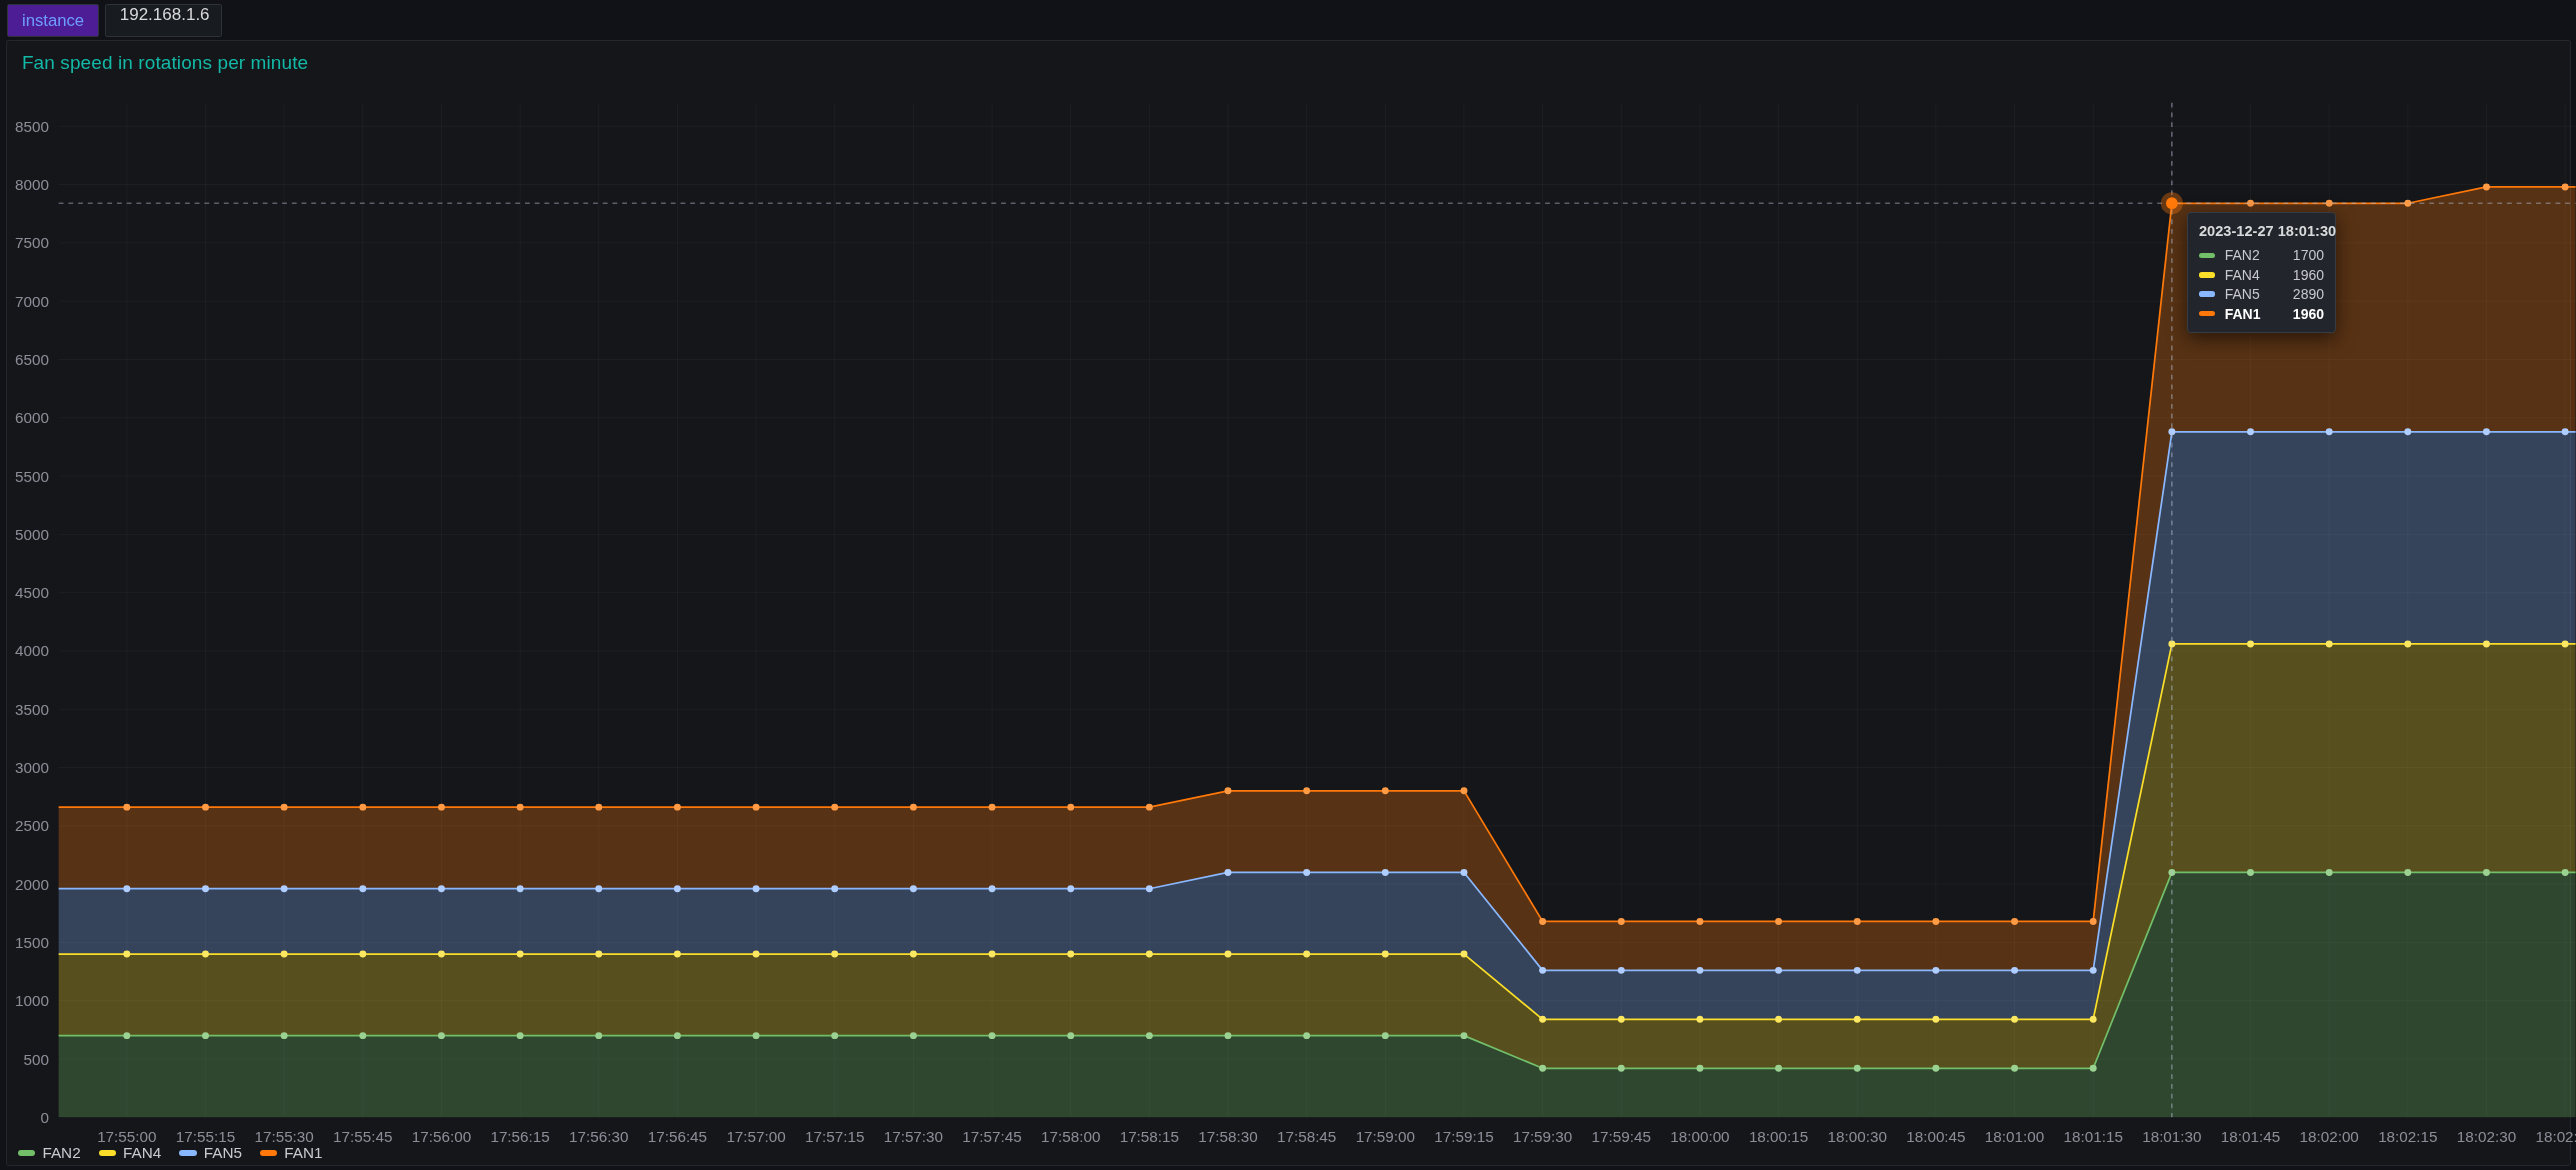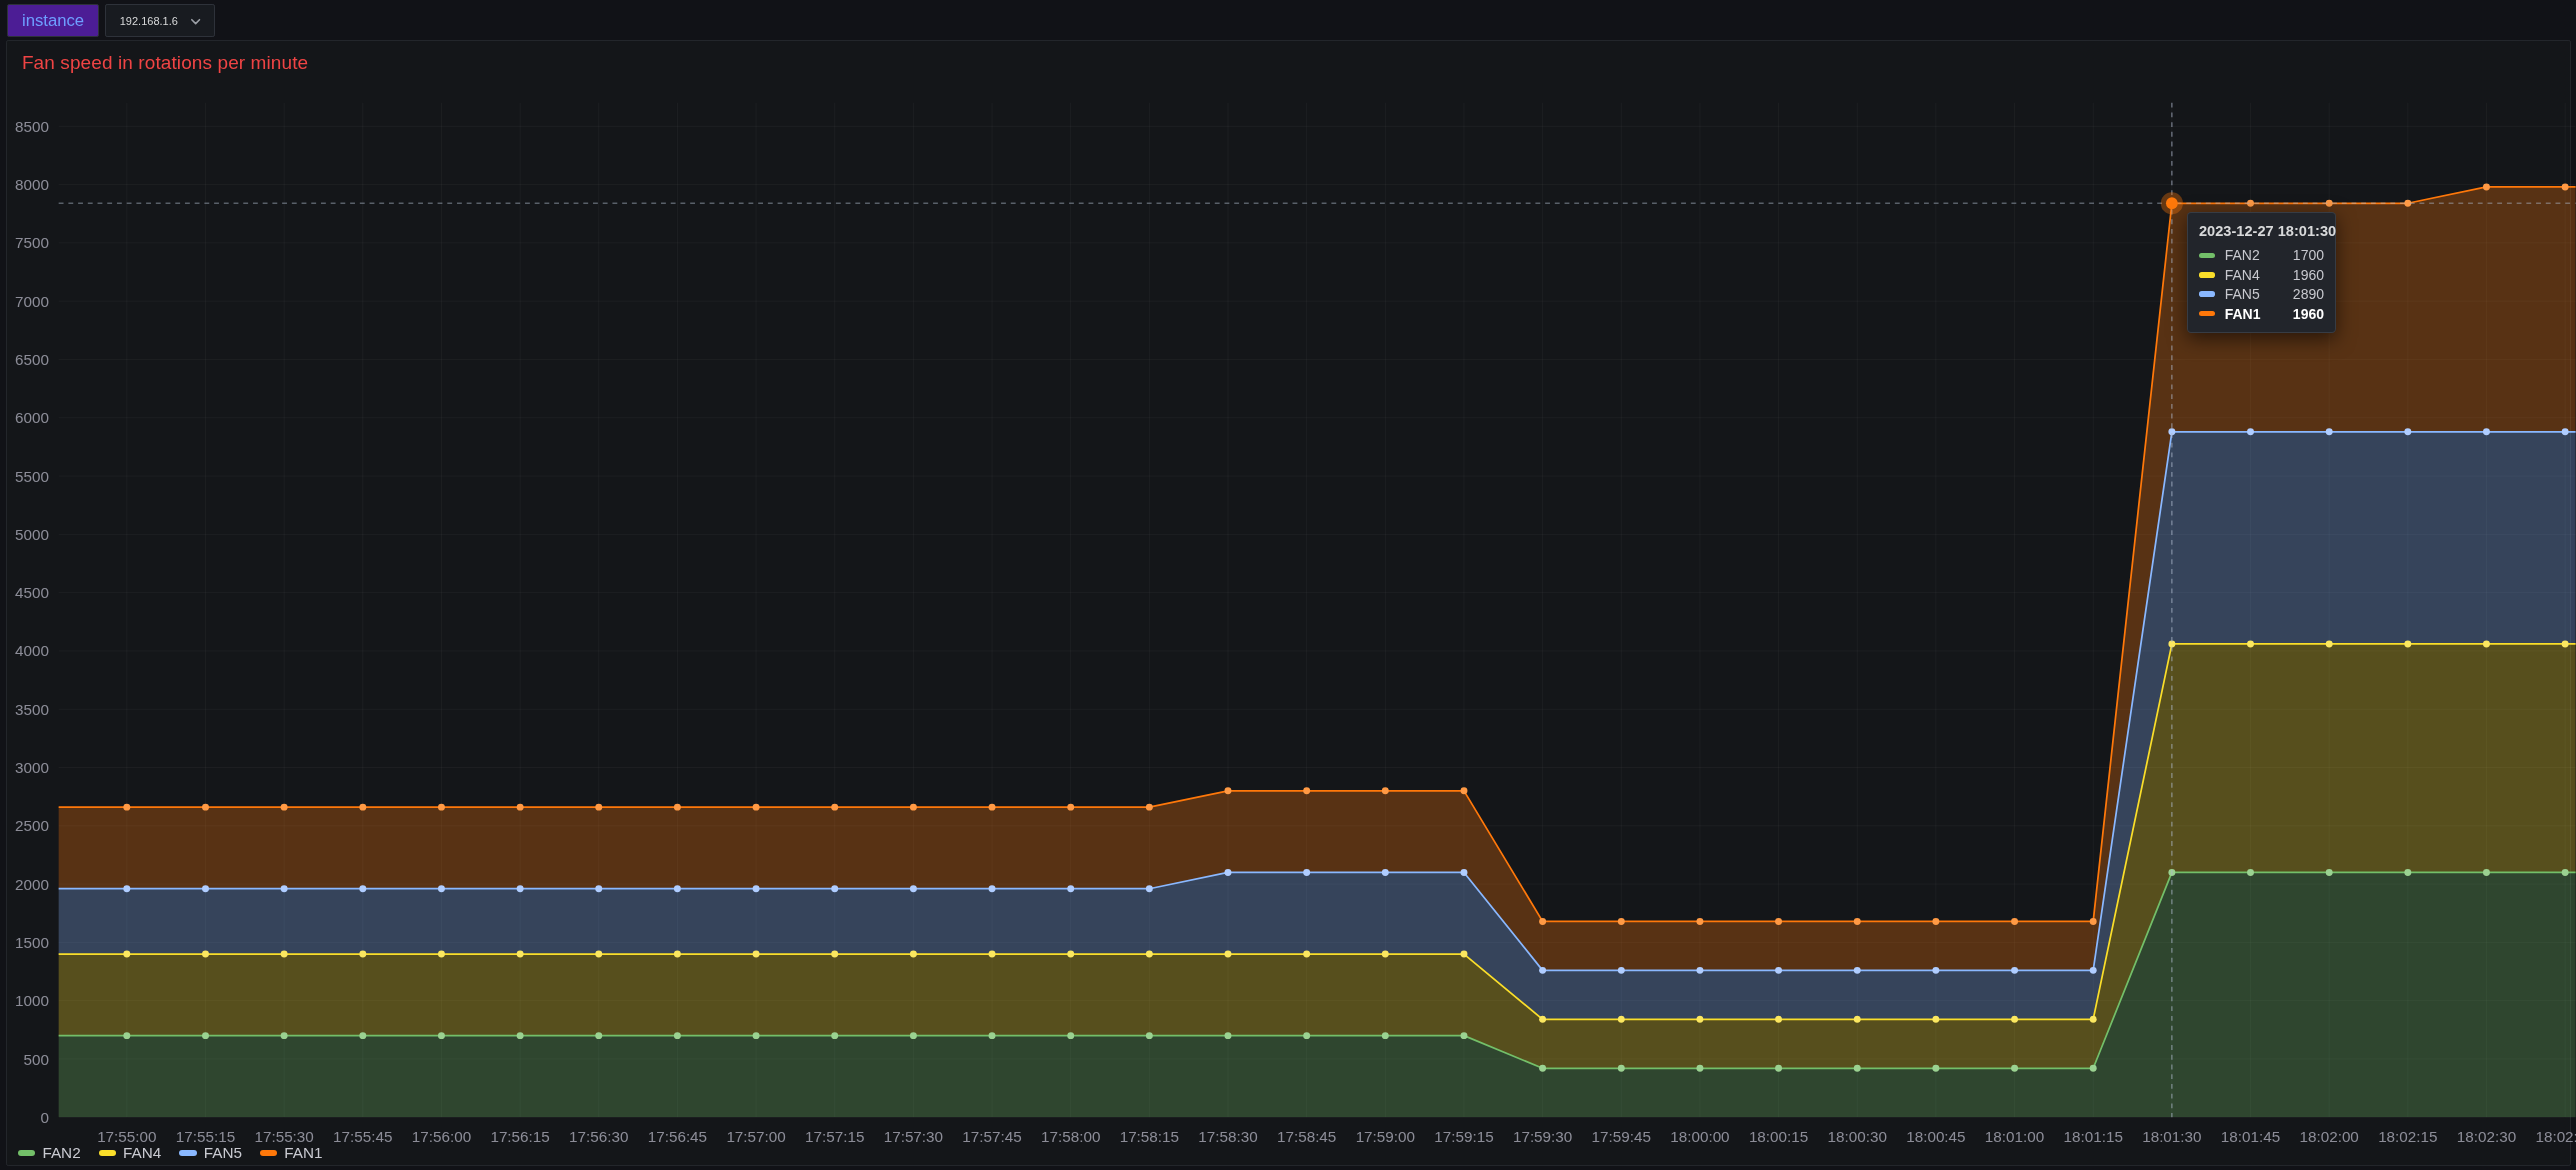--- a/index.html
+++ b/index.html
@@ -13,31 +13,31 @@
   .top-bar{position:absolute;left:0;top:0;width:100%;height:39px;background:#111217;}
   .var-group{position:absolute;left:7px;top:4.2px;display:flex;gap:5.6px;align-items:stretch;}
   .var-label{
     display:flex;align-items:center;padding:0 14px;height:31px;
     border:0.7px solid #2e323a;border-radius:2.1px;background:#4c1d95;
     font-size:16.7px;color:#6E9FFF;
   }
   .var-value{
     display:flex;align-items:center;gap:9.7px;padding:0 11px 0 14px;height:31px;
     border:0.7px solid #2e323a;border-radius:2.1px;background:#181b20;cursor:pointer;
-    font-size:11px;color:#d8d9da;
+    font-size:17px;color:#d8d9da;flex-direction:column;
   }
   .chevron{width:15.3px;height:15.3px;display:block;margin-top:2.1px;}
   
   .panel{
     position:absolute;left:5.6px;top:40px;width:2565px;height:1126px;
     background:#141619;border:0.7px solid #23262b;border-radius:2.1px;box-sizing:border-box;
   }
   .panel-title{
     position:absolute;left:15.3px;top:11px;margin:0;
-    font-size:19px;font-weight:500;letter-spacing:0.1px;color:#ef4444;
+    font-size:19px;font-weight:500;letter-spacing:0.1px;color:#14b8a6;
   }
   
   #chart{position:absolute;left:0;top:0;width:2576px;height:1170px;display:block;}
   
   .legend{
     position:absolute;left:18px;top:1144px;display:flex;align-items:center;gap:18px;
   }
   .legend-item{display:flex;align-items:center;gap:7px;cursor:pointer;}
   .legend-swatch{width:17.4px;height:6.2px;border-radius:3.5px;display:inline-block;}
   .legend-label{font-size:15.3px;color:#c9cad1;}

